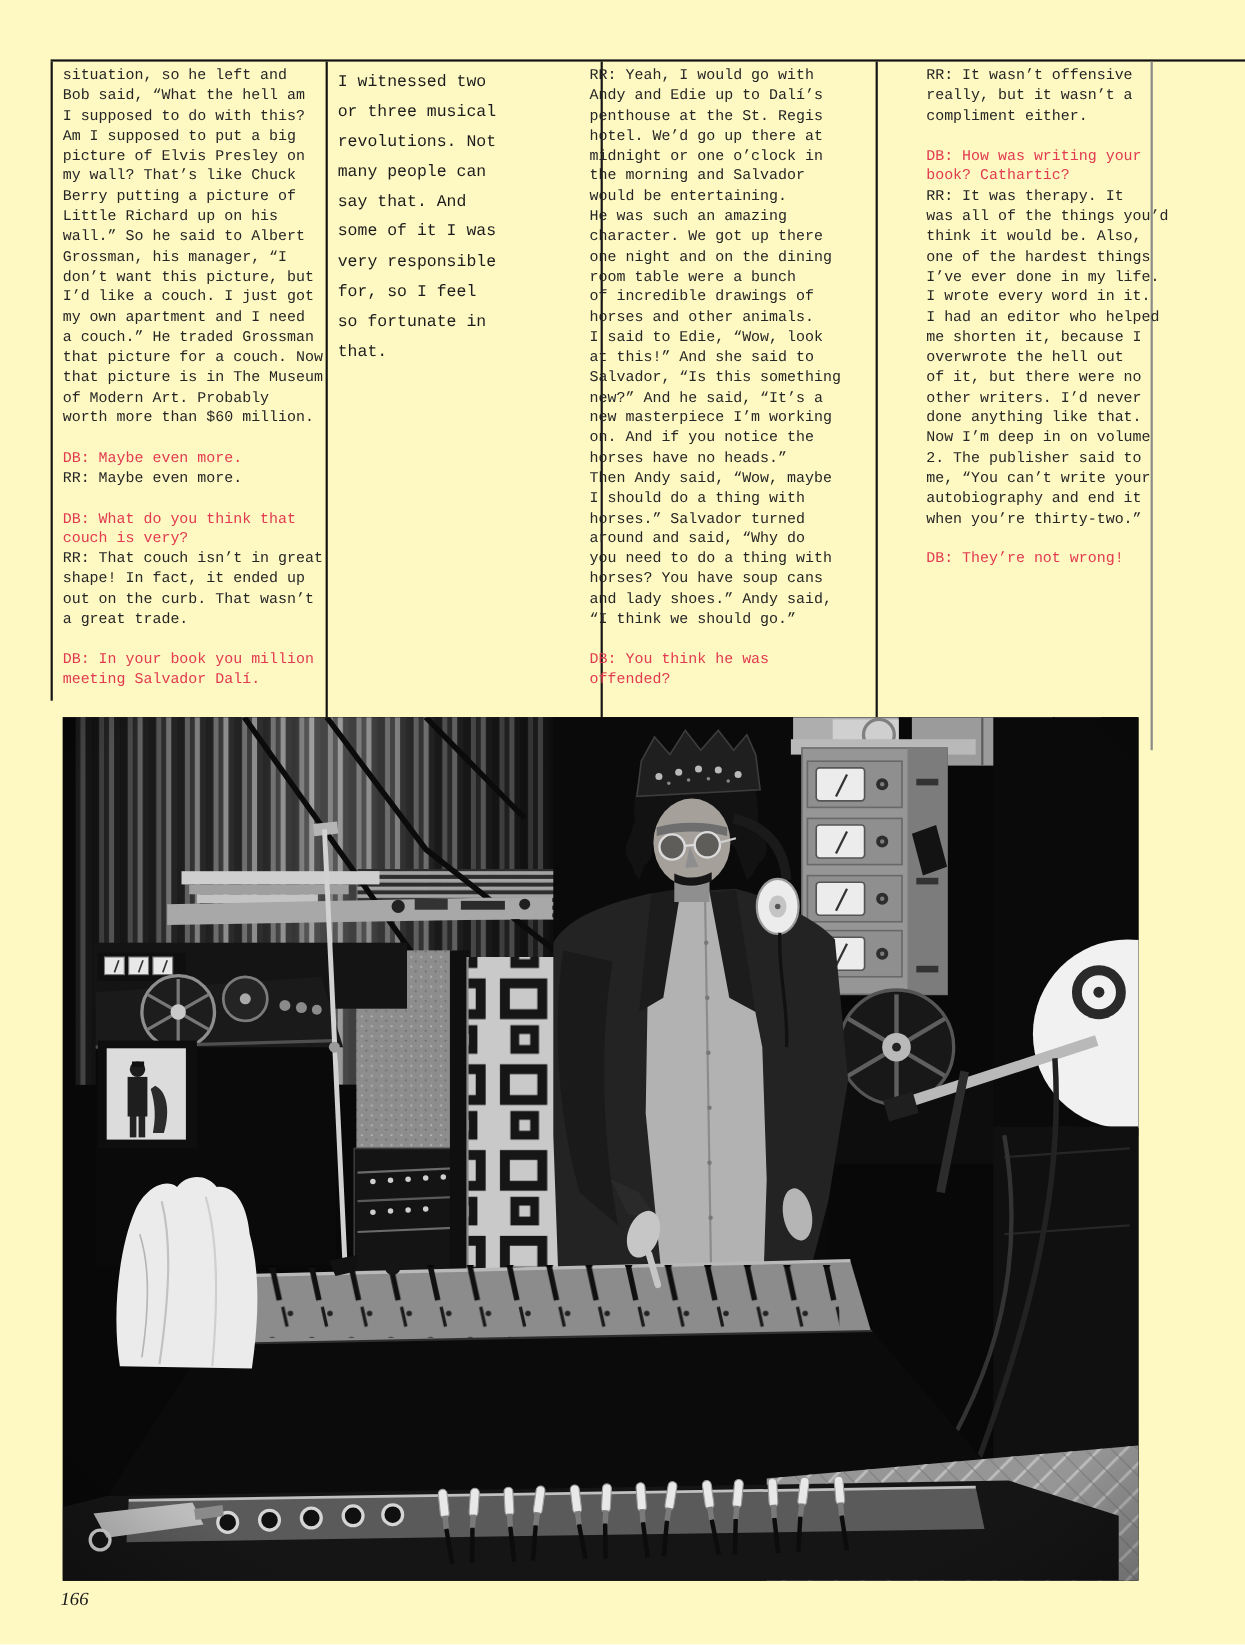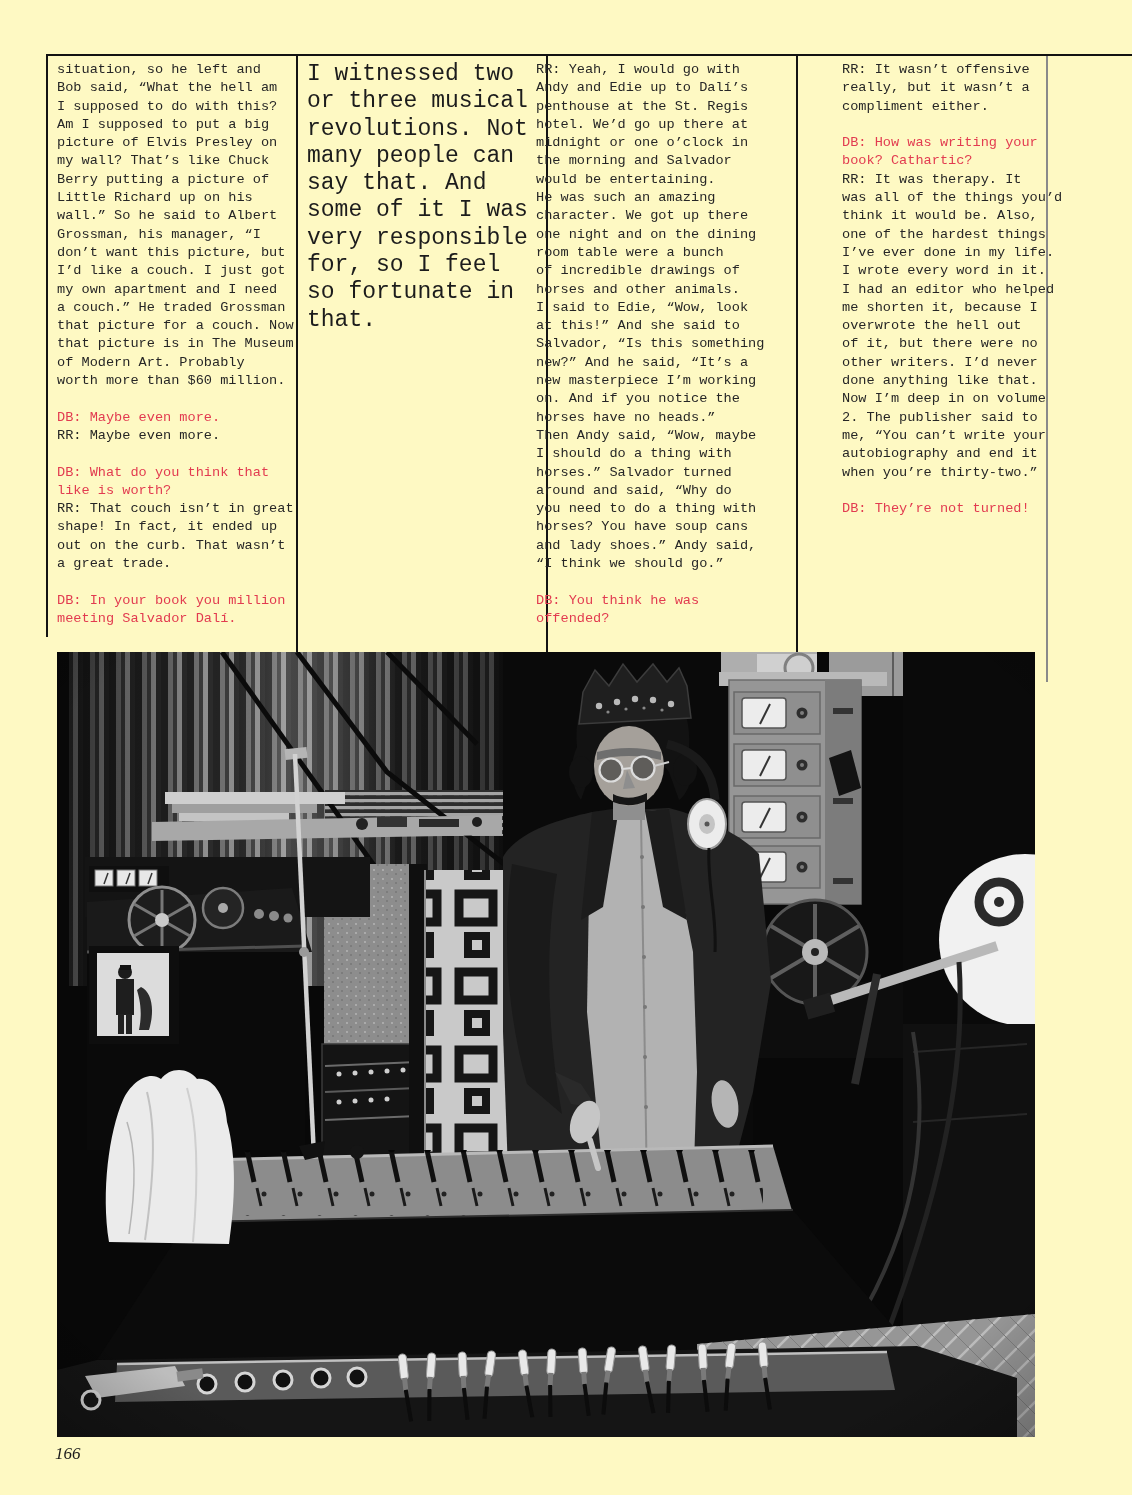--- a/index.html
+++ b/index.html
@@ -14,21 +14,21 @@
   .vrule.v5{left:1046px;height:626px;background:#8a8a8a;}
   .col{position:absolute;top:61px;width:246px;}
   .col.c1{left:57px;}
   .col.c2{left:307px;width:232px;}
   .col.c3{left:536px;}
   .col.c4{left:842px;}
   .para{margin:0;white-space:pre-line;font-size:13.6px;line-height:18.3px;
         color:#262626;letter-spacing:0;}
   .para.red{color:#e23b50;}
   .para.gap{margin-top:18.3px;}
-  .pullquote{white-space:pre-line;font-size:23px;line-height:27.3px;color:#1c1c1c;margin:0;}
+  .pullquote{white-space:pre-line;font-size:15px;line-height:27.3px;color:#1c1c1c;margin:0;}
   .photo{position:absolute;left:57px;top:652px;width:978px;height:785px;background:#080808;}
   .photo svg{display:block;}
   .pagenum{position:absolute;left:55px;top:1444px;font-family:"Liberation Serif","DejaVu Serif",serif;
            font-size:17px;color:#1a1a1a;font-style:italic;}
 </style>
 </head>
 <body>
 
 <div class="page">
 
@@ -54,21 +54,21 @@
 I’d like a couch. I just got
 my own apartment and I need
 a couch.” He traded Grossman
 that picture for a couch. Now
 that picture is in The Museum
 of Modern Art. Probably
 worth more than $60 million.</p>
     <p class="para red gap">DB: Maybe even more.</p>
     <p class="para">RR: Maybe even more.</p>
     <p class="para red gap">DB: What do you think that
-like is worth?</p>
+couch is very?</p>
     <p class="para">RR: That couch isn’t in great
 shape! In fact, it ended up
 out on the curb. That wasn’t
 a great trade.</p>
     <p class="para red gap">DB: In your book you million
 meeting Salvador Dalí.</p>
   </div>
 
   <div class="col c2">
     <p class="pullquote">I witnessed two
@@ -132,21 +132,21 @@
 me shorten it, because I
 overwrote the hell out
 of it, but there were no
 other writers. I’d never
 done anything like that.
 Now I’m deep in on volume
 2. The publisher said to
 me, “You can’t write your
 autobiography and end it
 when you’re thirty-two.”</p>
-    <p class="para red gap">DB: They’re not turned!</p>
+    <p class="para red gap">DB: They’re not wrong!</p>
   </div>
 
   <div class="photo">
     <svg width="978" height="785" viewBox="0 0 978 785" xmlns="http://www.w3.org/2000/svg">
       <defs>
         <pattern id="curt" width="26" height="10" patternUnits="userSpaceOnUse">
           <rect x="0" y="0" width="7" height="10" fill="#232323"></rect>
           <rect x="7" y="0" width="5" height="10" fill="#717171"></rect>
           <rect x="12" y="0" width="4" height="10" fill="#3b3b3b"></rect>
           <rect x="16" y="0" width="5" height="10" fill="#8f8f8f"></rect>

